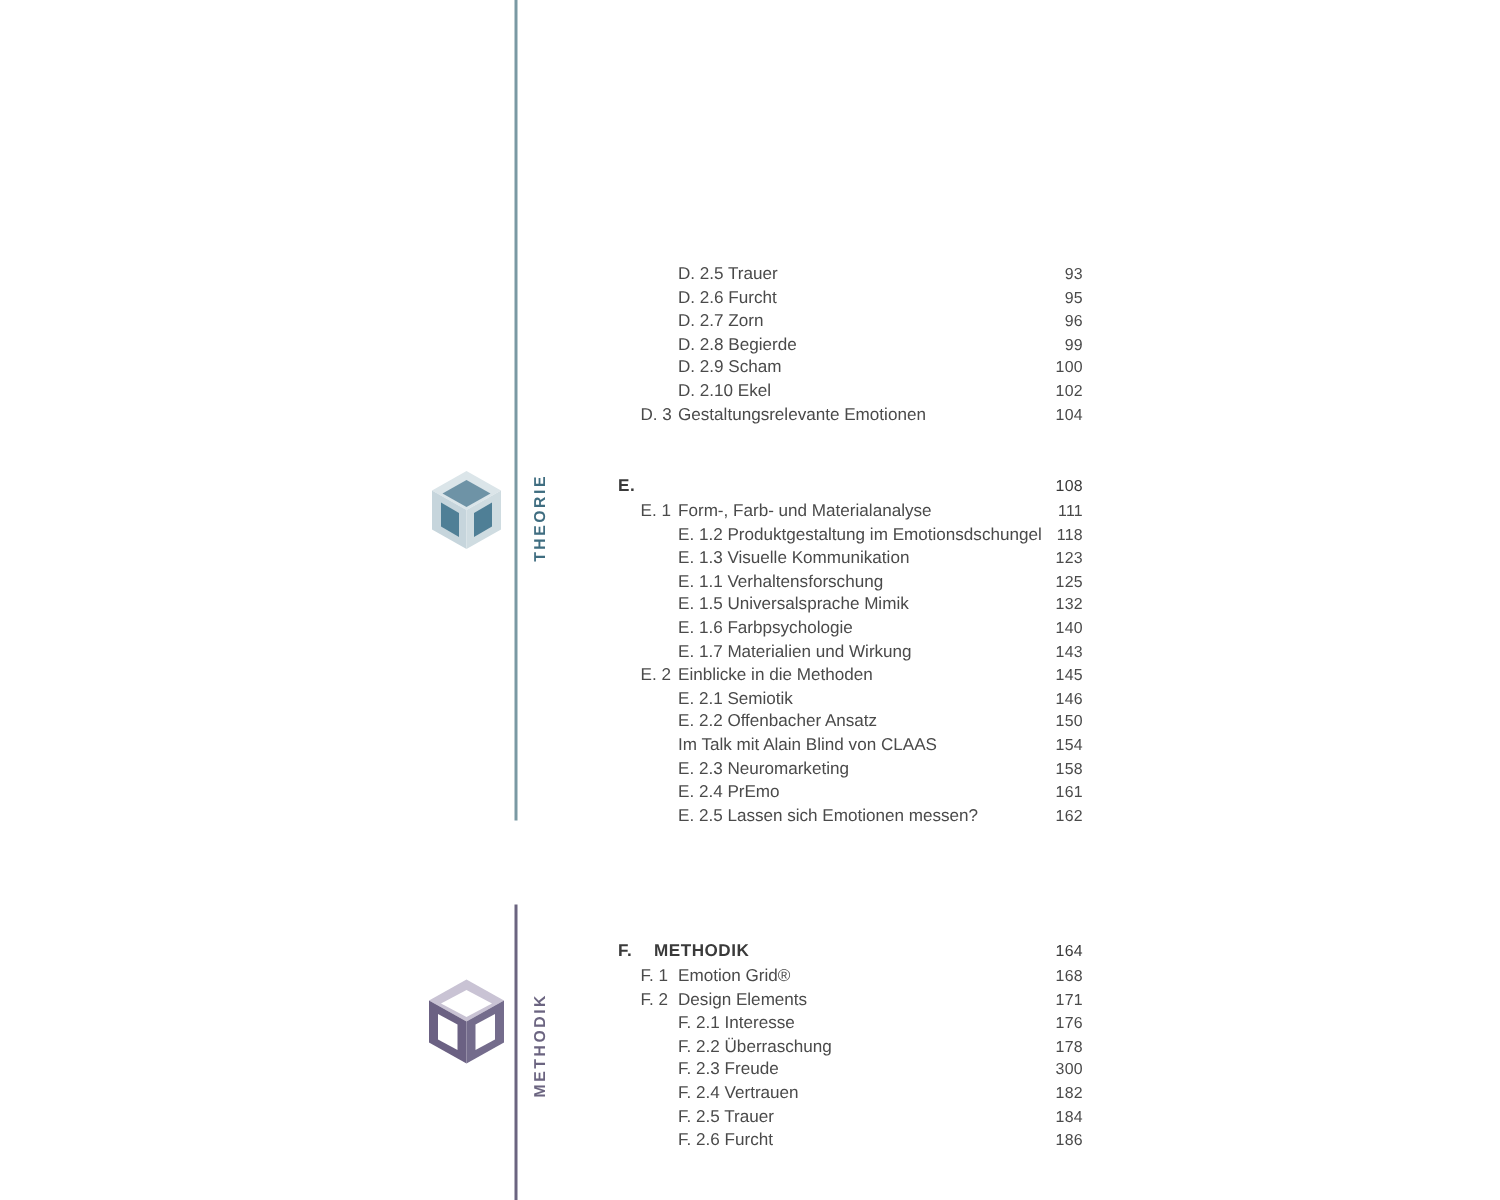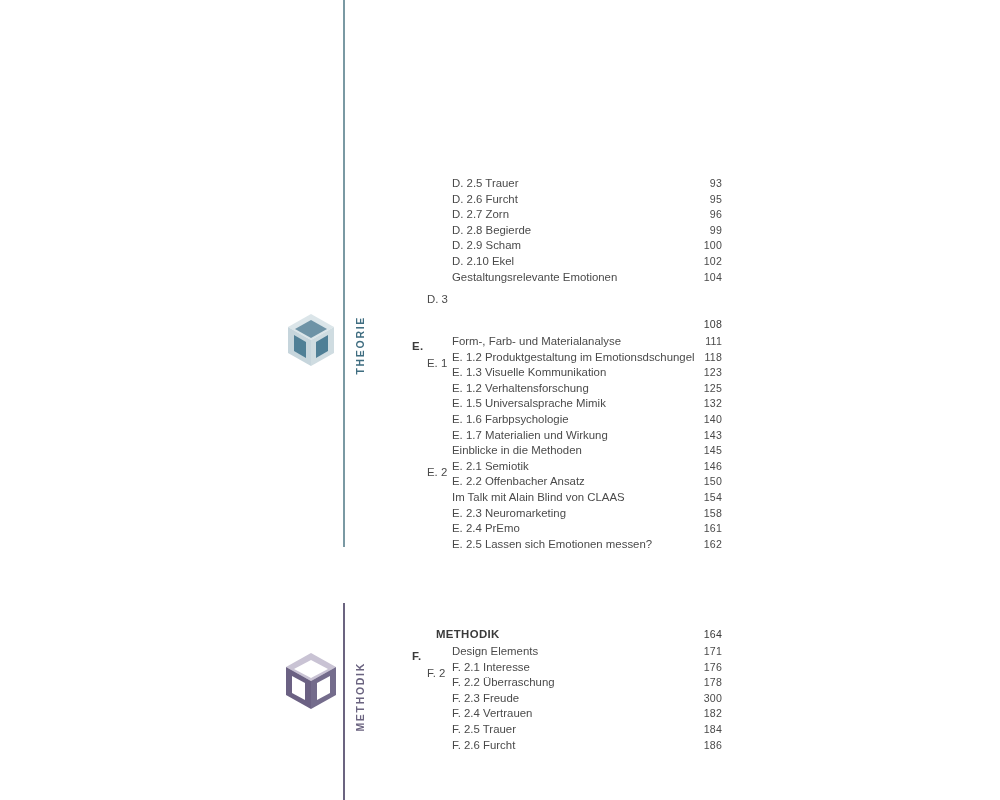--- a/index.html
+++ b/index.html
@@ -84,21 +84,20 @@
     position: relative;
     height: 15.6px;
     line-height: 15.6px;
     font-size: 11.4px;
     white-space: nowrap;
   }
   .toc-row .marker {
     position: absolute;
     left: 0;
     top: 0;
-    margin-top: 22px;
   }
   .toc-row .title {
     position: absolute;
     top: 0;
   }
   .toc-row .page {
     position: absolute;
     right: 0;
     top: 0;
     text-align: left;
@@ -206,21 +205,21 @@
       </div>
       <div class="toc-row lvl-2">
         <span class="title">E. 1.2 Produktgestaltung im Emotionsdschungel</span>
         <span class="page">118</span>
       </div>
       <div class="toc-row lvl-2">
         <span class="title">E. 1.3 Visuelle Kommunikation</span>
         <span class="page">123</span>
       </div>
       <div class="toc-row lvl-2">
-        <span class="title">E. 1.2 Verhaltensforschung</span>
+        <span class="title">E. 1.1 Verhaltensforschung</span>
         <span class="page">125</span>
       </div>
       <div class="toc-row lvl-2">
         <span class="title">E. 1.5 Universalsprache Mimik</span>
         <span class="page">132</span>
       </div>
       <div class="toc-row lvl-2">
         <span class="title">E. 1.6 Farbpsychologie</span>
         <span class="page">140</span>
       </div>
@@ -258,20 +257,25 @@
         <span class="page">162</span>
       </div>
     </div>
   <div class="toc-block" id="block-f">
       <div class="toc-row lvl-0" style="margin-bottom: 1px;">
         <span class="marker">F.</span>
         <span class="title">METHODIK</span>
         <span class="page">164</span>
       </div>
       <div class="toc-row lvl-1">
+        <span class="marker">F. 1</span>
+        <span class="title">Emotion Grid®</span>
+        <span class="page">168</span>
+      </div>
+      <div class="toc-row lvl-1">
         <span class="marker">F. 2</span>
         <span class="title">Design Elements</span>
         <span class="page">171</span>
       </div>
       <div class="toc-row lvl-2">
         <span class="title">F. 2.1 Interesse</span>
         <span class="page">176</span>
       </div>
       <div class="toc-row lvl-2">
         <span class="title">F. 2.2 Überraschung</span>

